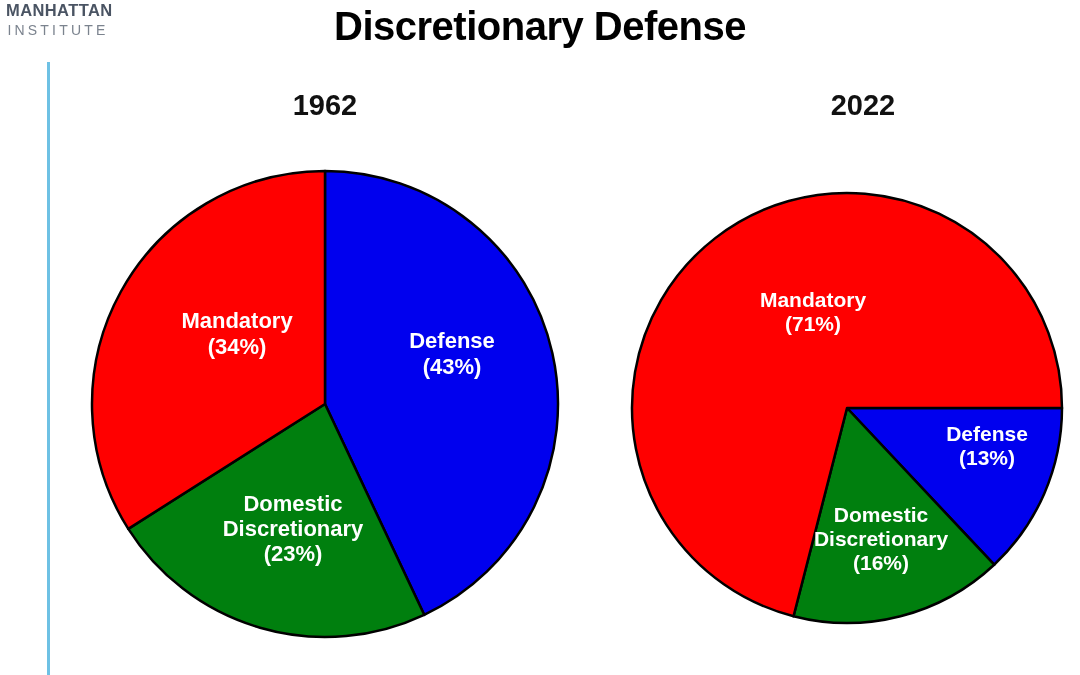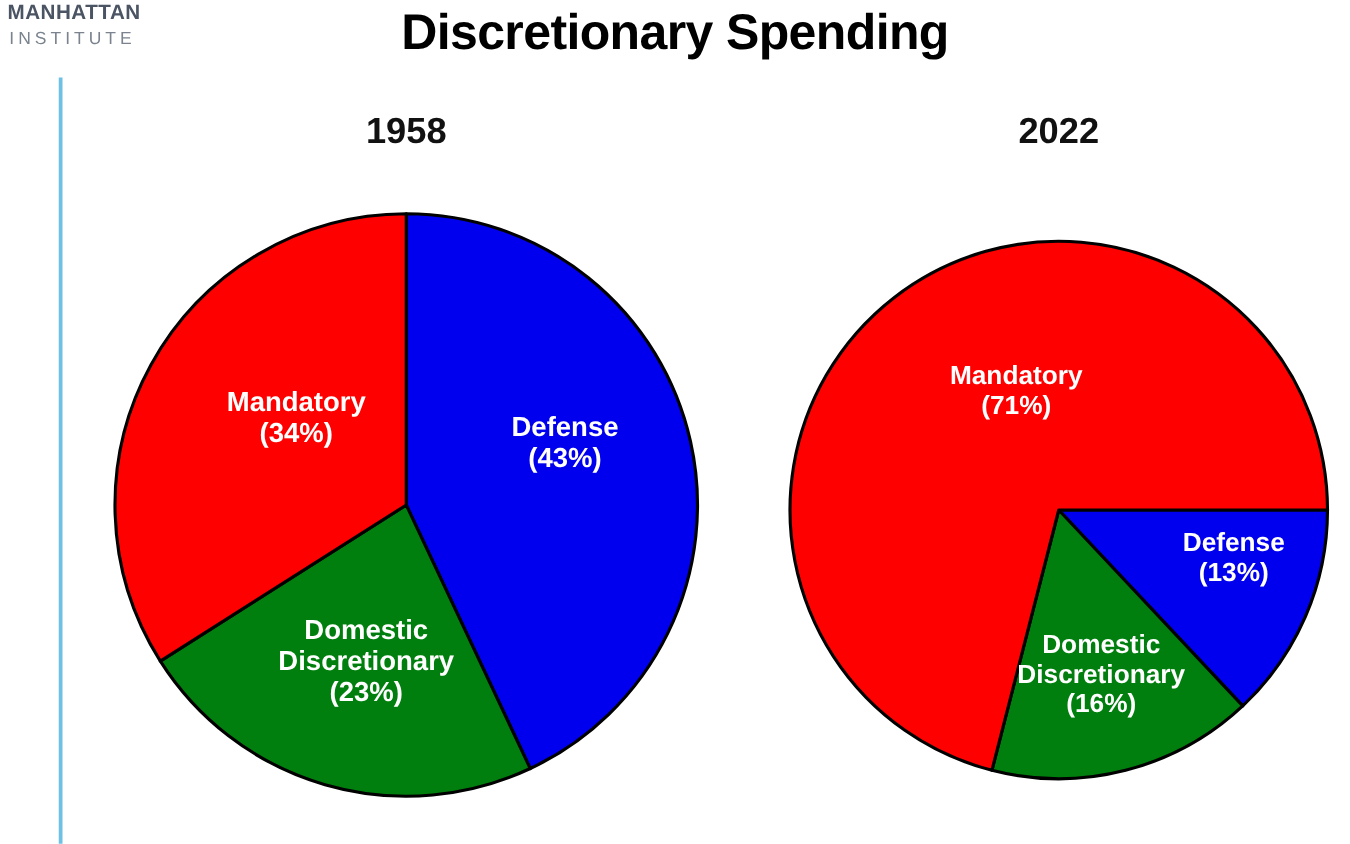--- a/index.html
+++ b/index.html
@@ -42,21 +42,21 @@
 
   
   .year-label{
     position:absolute;
     text-align:center;
     font-family:"Liberation Sans", sans-serif;
     font-weight:bold;font-size:29px;color:#111111;
     line-height:34px;
   }
   #year-1965{left:225px;top:88px;width:200px;}
-  #year-2022{left:747px;top:88px;width:200px;}
+  #year-2022{left:763px;top:88px;width:200px;}
 
   
   .pie-wrap{position:absolute;}
   #pie-1965{left:85px;top:165px;width:480px;height:480px;text-align:right;}
   #pie-2022{left:625px;top:185px;width:445px;height:445px;}
   .pie-svg{display:block;width:100%;height:100%;overflow:visible;}
 
   .slice-label{
     font-family:"Liberation Sans", sans-serif;
     font-weight:bold;
@@ -68,25 +68,25 @@
 </head>
 <body>
 
 <div id="stage">
 
   <div class="logo">
     <div class="logo-main">MANHATTAN</div>
     <div class="logo-sub">INSTITUTE</div>
   </div>
 
-  <div class="chart-title">Discretionary Spending</div>
+  <div class="chart-title">Discretionary Defense</div>
 
   <div class="side-rule"></div>
 
-  <div class="year-label" id="year-1965">1958</div>
+  <div class="year-label" id="year-1965">1962</div>
   <div class="year-label" id="year-2022">2022</div>
 
   <div class="pie-wrap" id="pie-1965">
     <svg class="pie-svg" viewBox="0 0 480 480">
       <g>
           <path d="M 240 239 L 240.00000000000003 6 A 233 233 0 0 1 339.2065749346619 449.82470322458255 Z" fill="#0000EE" stroke="#000000" stroke-width="2.5" stroke-linejoin="round"></path>
           <path d="M 240 239 L 339.2065749346619 449.82470322458255 A 233 233 0 0 1 43.27159335803043 363.8476432301061 Z" fill="#007F0E" stroke="#000000" stroke-width="2.5" stroke-linejoin="round"></path>
           <path d="M 240 239 L 43.27159335803043 363.8476432301061 A 233 233 0 0 1 239.99999999999994 6 Z" fill="#FF0000" stroke="#000000" stroke-width="2.5" stroke-linejoin="round"></path>
         </g>
       <g>

